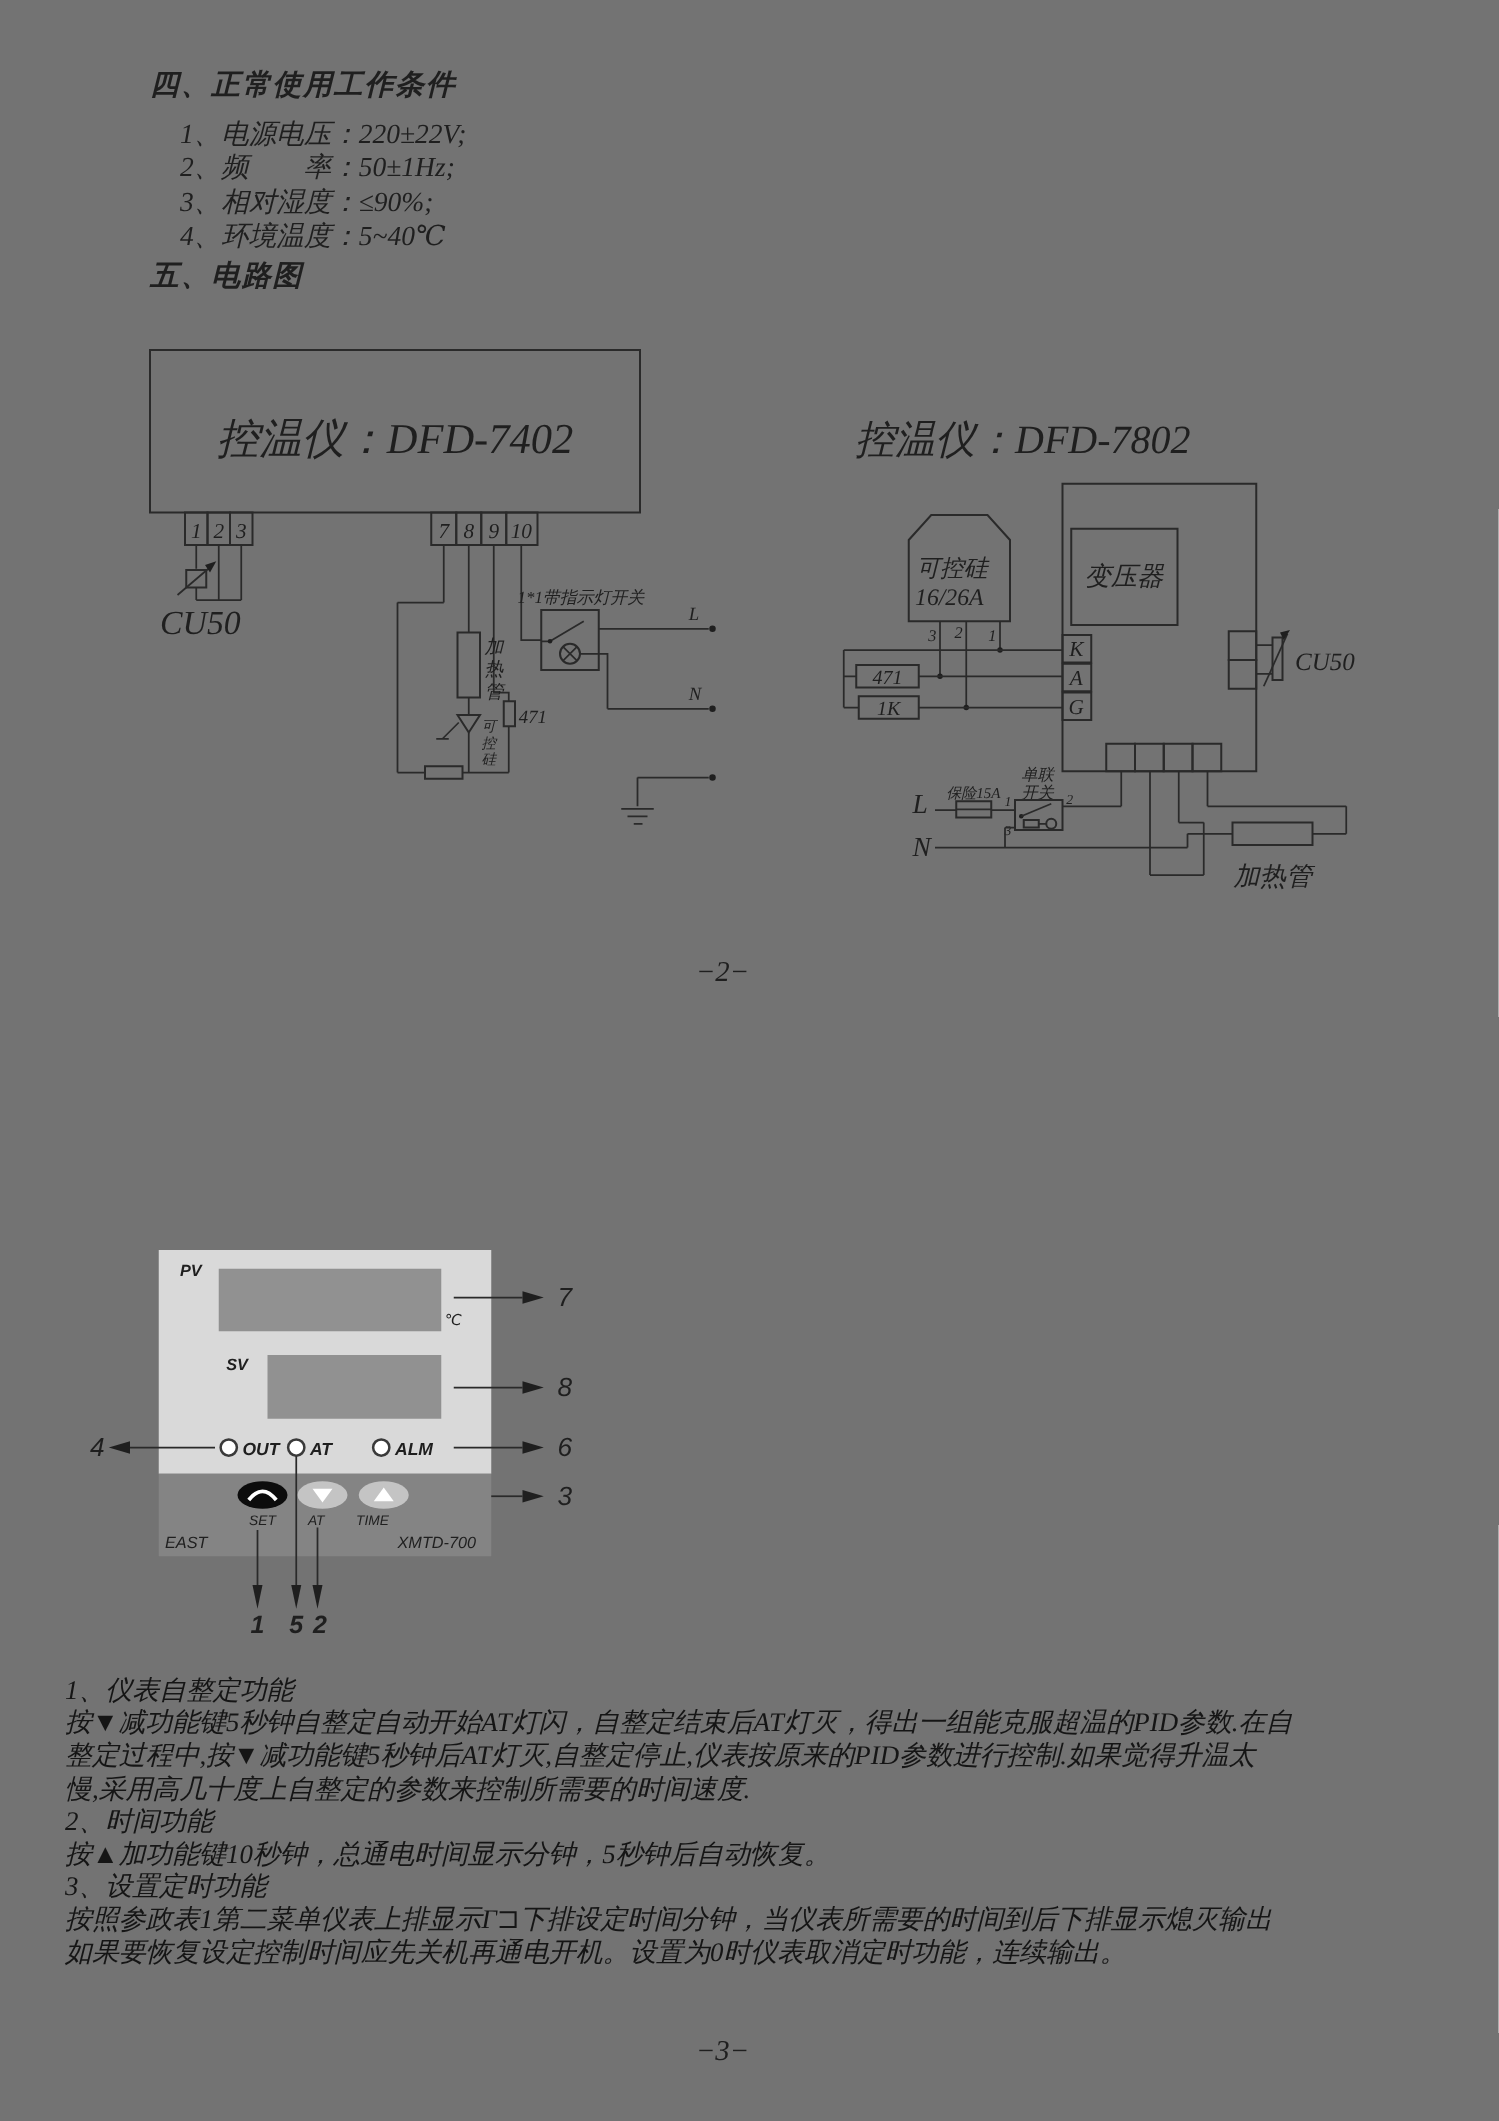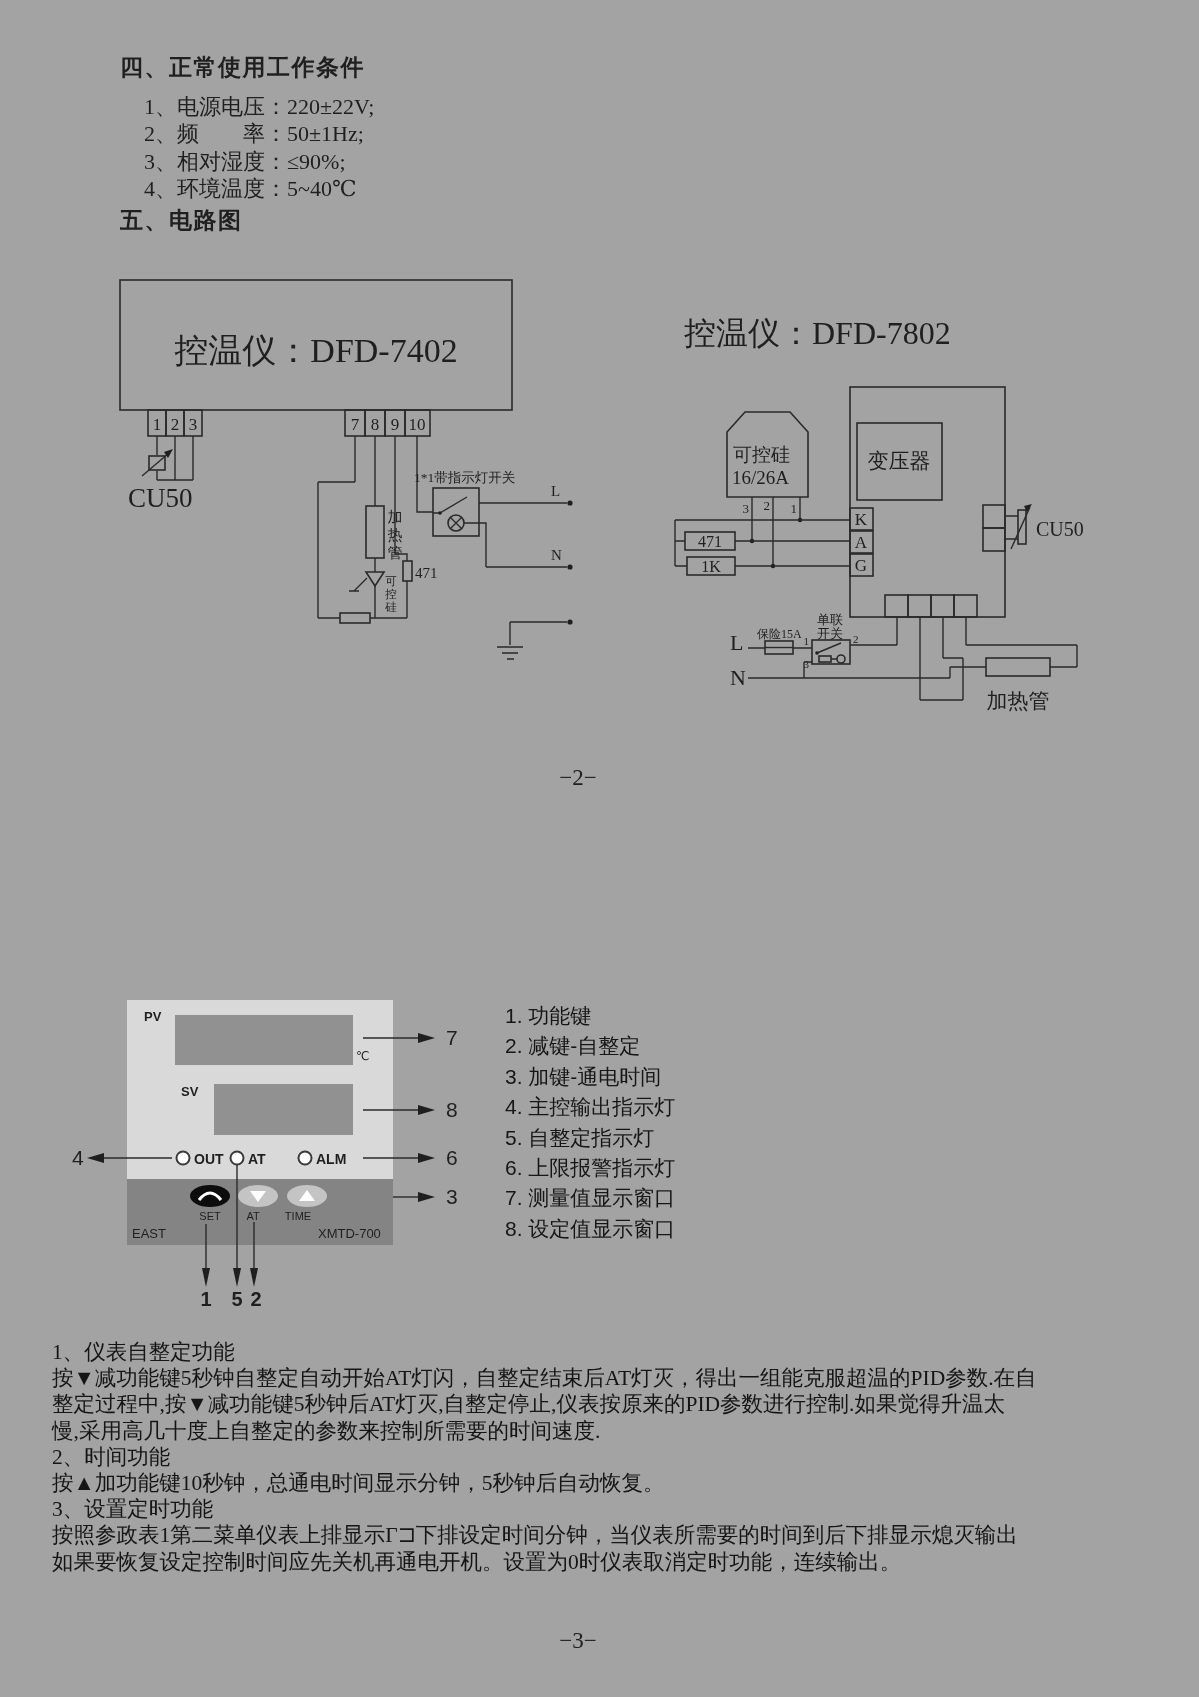--- a/index.html
+++ b/index.html
@@ -1,17 +1,17 @@
 <!DOCTYPE html>
 <html><head>
 <meta charset="utf-8">
 <style>
   html,body { margin:0; padding:0; background:#fff; }
-  .page { position:relative; width:1199px; height:1697px; background:#a3a3a3; overflow:hidden;
-          font-family:"Liberation Serif","DejaVu Serif",serif; color:#1f1f1f; }
+  .page { position:relative; width:1199px; height:1697px; background:#737373; overflow:hidden;
+          font-family:"Liberation Serif","DejaVu Serif",serif; color:#1f1f1f;font-style:italic; }
   .abs { position:absolute; }
   .h-sans { font-family:"Liberation Sans","DejaVu Sans",sans-serif; font-weight:bold; letter-spacing:1.5px; }
   .serif { font-family:"Liberation Serif","DejaVu Serif",serif; }
   .cond-list div { height:27.3px; font-size:22px; white-space:pre; }
   svg { position:absolute; overflow:visible; }
   svg text { fill:#1f1f1f; font-family:"Liberation Serif","DejaVu Serif",serif; }
   svg .sans { font-family:"Liberation Sans","DejaVu Sans",sans-serif; }
   .wire { stroke:#2a2a2a; stroke-width:1.4; fill:none; }
   .box  { stroke:#2a2a2a; stroke-width:1.6; fill:none; }
   .dot  { fill:#1f1f1f; }
@@ -94,21 +94,21 @@
     <circle class="dot" cx="455" cy="237" r="2.6"></circle>
     <text x="436" y="230" font-size="15">L</text>
     <path class="wire" d="M364,257 H371 V301 M371,301 H452"></path>
     <circle class="dot" cx="455" cy="301" r="2.6"></circle>
     <text x="436" y="294" font-size="15">N</text>
     <circle class="dot" cx="455" cy="356" r="2.6"></circle>
     <path class="wire" d="M452,356 H395 M395,356 V379 M382,381 H408 M387,387 H403 M392,393 H399"></path>
   </svg>
 
 
-  <div class="abs serif" style="left:684px; top:312px; font-size:32px;">控温仪：DFD-7802</div>
+  <div class="abs serif" style="left:684px; top:330px; font-size:32px;">控温仪：DFD-7802</div>
 
   <svg style="left:620px; top:355px;" width="578" height="372" viewBox="0 0 578 372">
 
     <polygon class="box" points="107,142 107,77 125,57 170,57 188,77 188,142"></polygon>
     <text x="113" y="106" font-size="19">可控硅</text>
     <text x="112" y="129" font-size="19">16/26A</text>
     <path class="wire" d="M132,142 V186 M153,142 V211 M180,142 V165"></path>
     <text x="129" y="158" font-size="13" text-anchor="end">3</text>
     <text x="150" y="155" font-size="13" text-anchor="end">2</text>
     <text x="177" y="158" font-size="13" text-anchor="end">1</text>
@@ -230,30 +230,20 @@
     <polygon class="arrow" points="142,278 146,297 150,278"></polygon>
     <path class="wire" d="M177,175 V280" stroke-width="1.8"></path>
     <polygon class="arrow" points="173,278 177,297 181,278"></polygon>
     <path class="wire" d="M194,232 V280" stroke-width="1.8"></path>
     <polygon class="arrow" points="190,278 194,297 198,278"></polygon>
     <text x="146" y="316" font-size="20" class="sans" font-weight="bold" text-anchor="middle">1</text>
     <text x="177" y="316" font-size="20" class="sans" font-weight="bold" text-anchor="middle">5</text>
     <text x="196" y="316" font-size="20" class="sans" font-weight="bold" text-anchor="middle">2</text>
   </svg>
 
-  <div class="abs legend" style="left:505px; top:1002px;">
-    <div>1. 功能键</div>
-    <div>2. 减键-自整定</div>
-    <div>3. 加键-通电时间</div>
-    <div>4. 主控输出指示灯</div>
-    <div>5. 自整定指示灯</div>
-    <div>6. 上限报警指示灯</div>
-    <div>7. 测量值显示窗口</div>
-    <div>8. 设定值显示窗口</div>
-  </div>
 
   <div class="abs bodytext" style="left:52px; top:1337px;">
     <div>1、仪表自整定功能</div>
     <div>按▼减功能键5秒钟自整定自动开始AT灯闪，自整定结束后AT灯灭，得出一组能克服超温的PID参数.在自</div>
     <div>整定过程中,按▼减功能键5秒钟后AT灯灭,自整定停止,仪表按原来的PID参数进行控制.如果觉得升温太</div>
     <div>慢,采用高几十度上自整定的参数来控制所需要的时间速度.</div>
     <div>2、时间功能</div>
     <div>按▲加功能键10秒钟，总通电时间显示分钟，5秒钟后自动恢复。</div>
     <div>3、设置定时功能</div>
     <div>按照参政表1第二菜单仪表上排显示Γ⊐下排设定时间分钟，当仪表所需要的时间到后下排显示熄灭输出</div>

